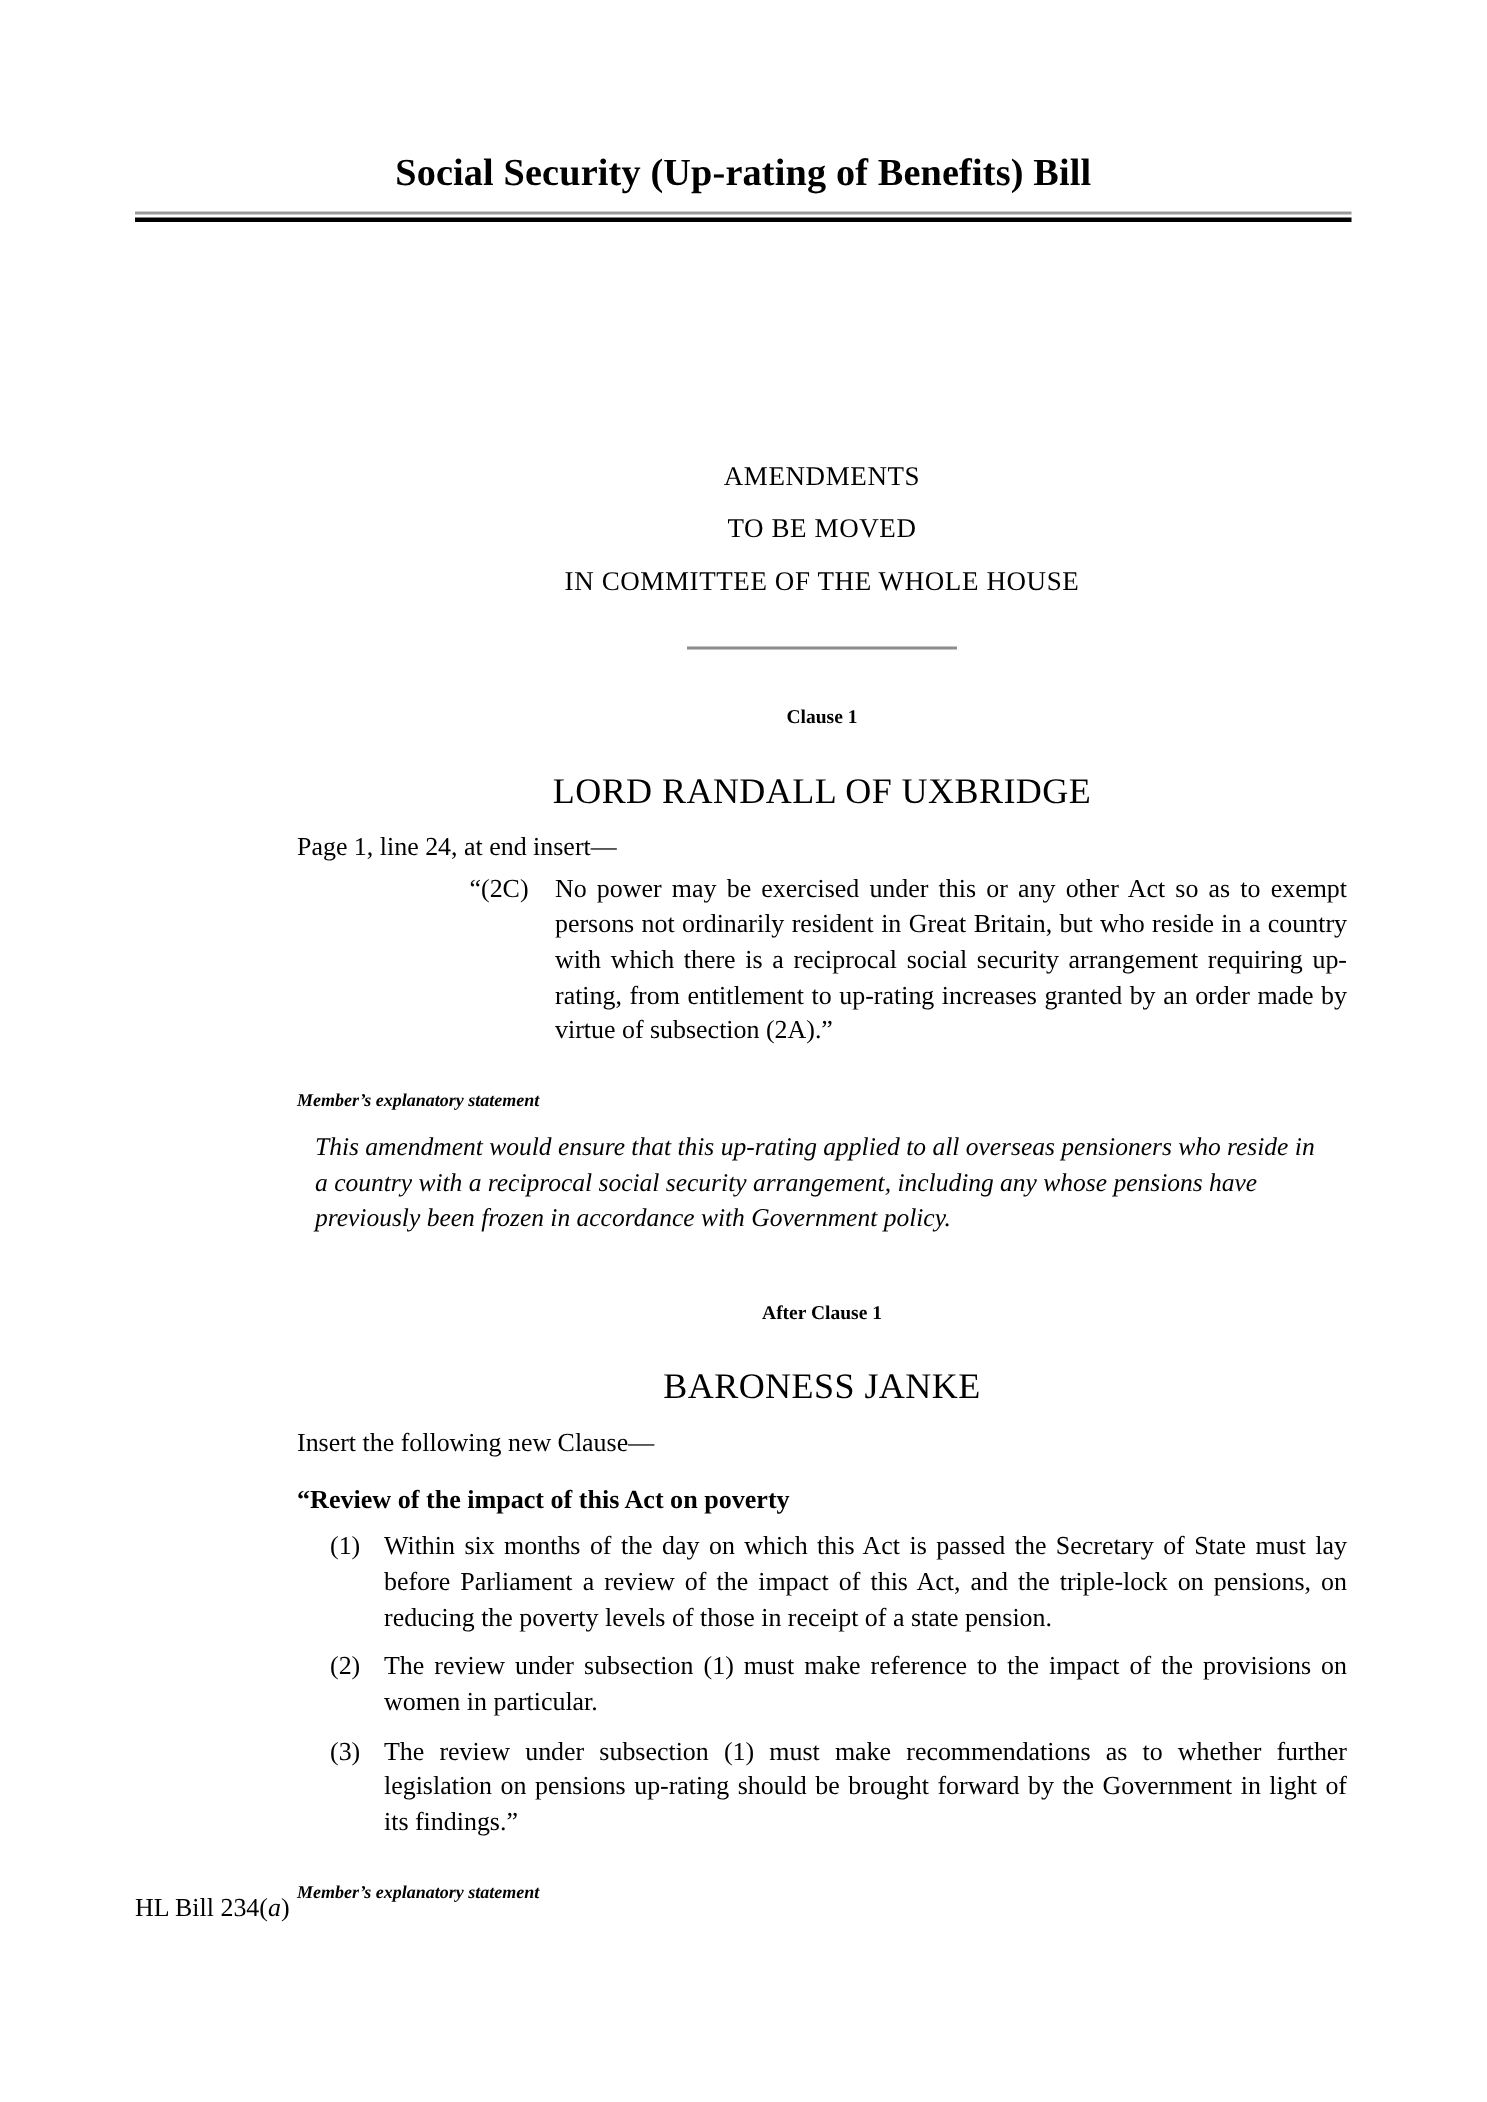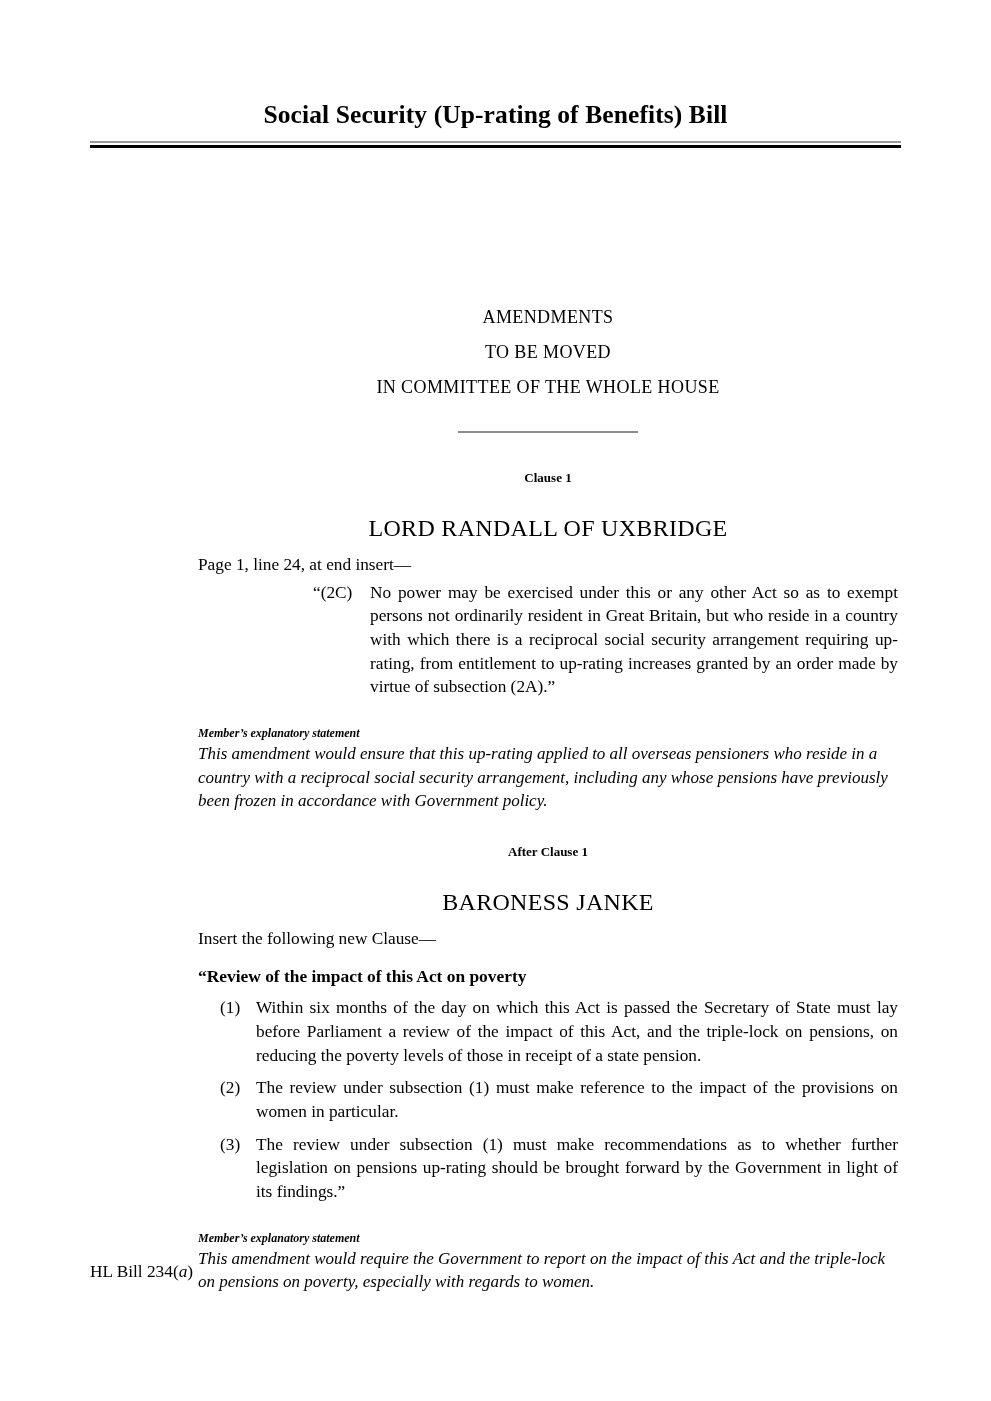--- a/index.html
+++ b/index.html
@@ -136,21 +136,21 @@
   .explanatory .es-head {
     font-style: italic;
     font-weight: bold;
     font-size: 12px;
     margin: 0 0 1px 0;
   }
   .explanatory .es-body {
     font-style: italic;
     font-size: 17px;
     line-height: 1.38;
-    margin: 0;
+    margin: 12px;
     text-align: left;
   }
 
   .clause-title {
     font-weight: bold;
     font-size: 17.4px;
     margin: 0 0 8px 0;
   }
 
   
@@ -248,21 +248,20 @@
           <span>The review under subsection (1) must make reference to the impact of the provisions on women in particular.</span>
         </li>
         <li>
           <span class="num">(3)</span>
           <span>The review under subsection (1) must make recommendations as to whether further legislation on pensions up-rating should be brought forward by the Government in light of its findings.”</span>
         </li>
       </ul>
 
       <div class="explanatory">
         <p class="es-head">Member’s explanatory statement</p>
-        <p class="es-body">This amendment would require the Government to report on the impact of this Act and the triple-lock on pensions on poverty, especially with regards to women.</p>
       </div>
     </div>
 
   </div>
 
   <div class="footer">
     <span>HL Bill 234(</span><span class="ital">a</span><span>)</span>
   </div>
 
 </div>

